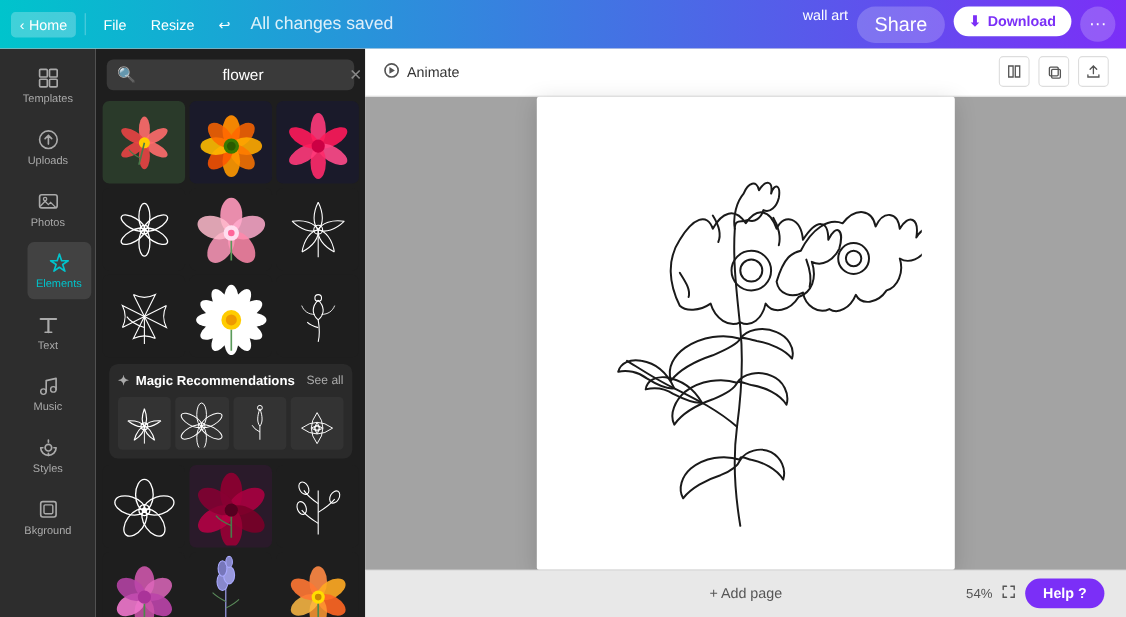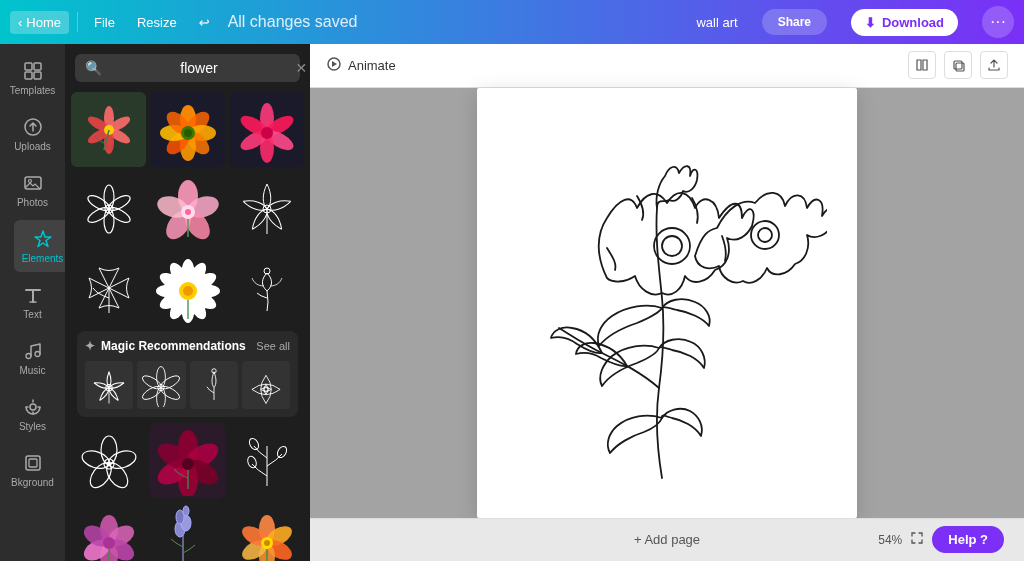--- a/index.html
+++ b/index.html
@@ -27,33 +27,33 @@
       border-radius: 4px;
     }
     .topbar-separator { width: 1px; height: 20px; background: rgba(255,255,255,0.3); margin: 0 2px; }
     .topbar-saved {
       color: rgba(255,255,255,0.85);
       font-size: 16px;
       margin-left: 4px;
     }
     .topbar-right {
       margin-left: auto;
-      display: flex; align-items: center; gap: 24px;
+      display: flex; align-items: flex-start; gap: 8px;
     }
     .topbar-wallart {
       color: white; font-size: 13px; font-weight: 500;
     }
     .share-btn {
       background: rgba(255,255,255,0.2);
       color: white;
       border: none;
       padding: 6px 16px;
       border-radius: 20px;
-      font-size: 12px;
-      font-weight: 700;
+      font-size: 18px;
+      font-weight: 400;
       cursor: pointer;
     }
     .download-btn {
       background: white;
       color: #7b2ff7;
       border: none;
       padding: 6px 14px;
       border-radius: 20px;
       font-size: 13px;
       font-weight: 700;
@@ -73,21 +73,21 @@
 
     
     .main-area {
       flex: 1;
       display: flex;
       overflow: hidden;
     }
 
     
     .sidebar-icons {
-      width: 65px;
+      width: 87px;
       background: #2d2d2d;
       display: flex;
       flex-direction: column;
       align-items: center;
       padding-top: 8px;
       gap: 4px;
       flex-shrink: 0;
     }
     .sidebar-icon-item {
       display: flex; flex-direction: column; align-items: center;

